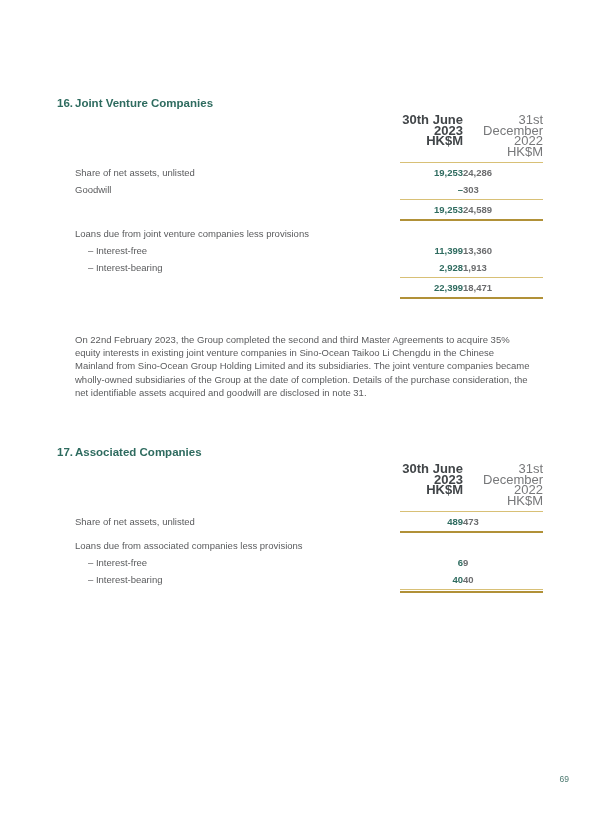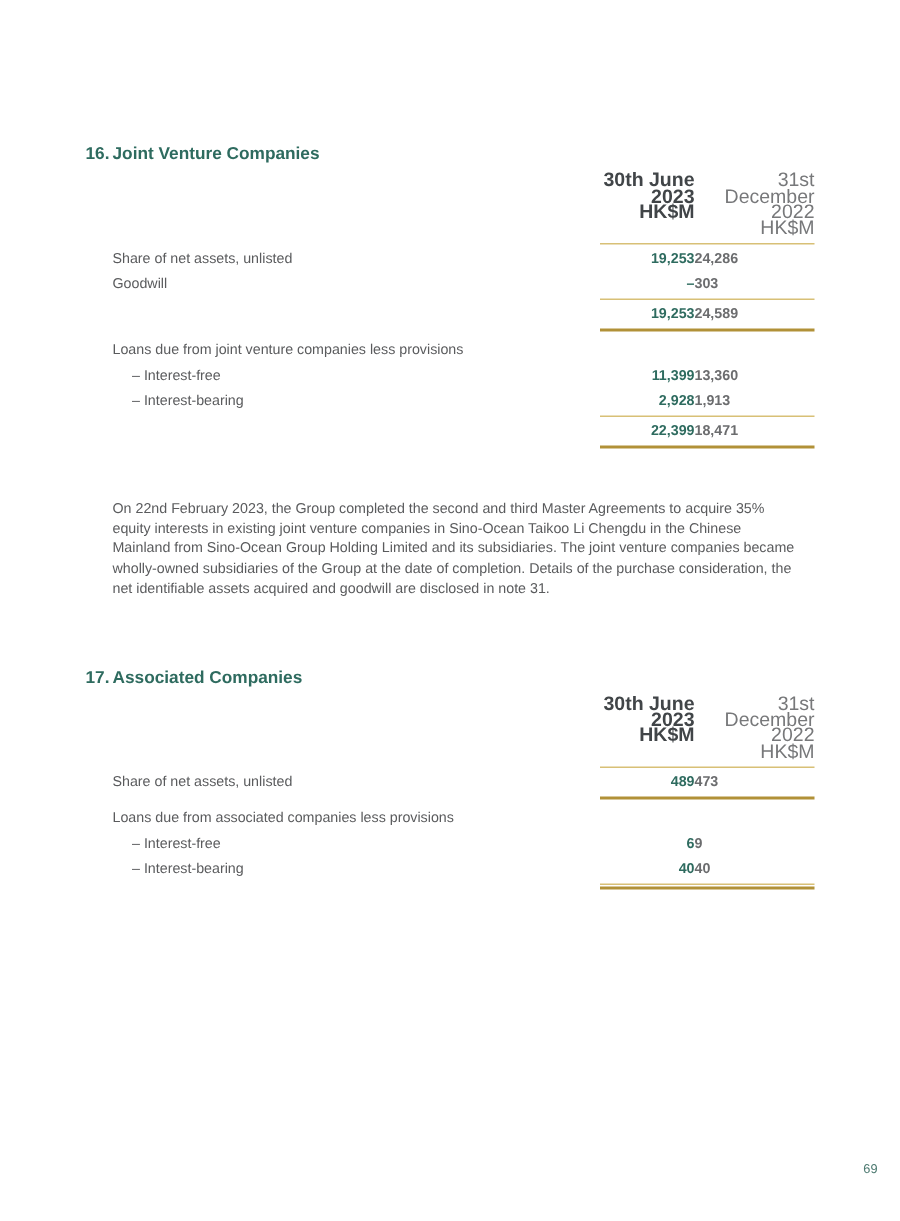--- a/index.html
+++ b/index.html
@@ -35,21 +35,21 @@
   .row.indent .lbl { padding-left:13px; }
   .row .v-current { width:63px; text-align:right; font-weight:bold; color:#2e6b5f; }
   .row .v-prior  { width:80px; text-align:left; color:#6b6c6e;font-weight:bold; }
 
   .para {
     margin:34px 57px 0 75px; max-width:457px;
     font-size:9.5px; line-height:13.2px; color:#5a5b5d;
   }
 
   .page-num {
-    position:absolute; right:15px; bottom:30px;
+    position:absolute; right:31px; bottom:30px;
     font-size:8.5px; font-weight:normal; color:#4d7a71;
   }
 </style>
 </head>
 <body>
 
 <div class="page">
   <div id="sections">
   <section class="section">
     <h2 class="sec-heading">

